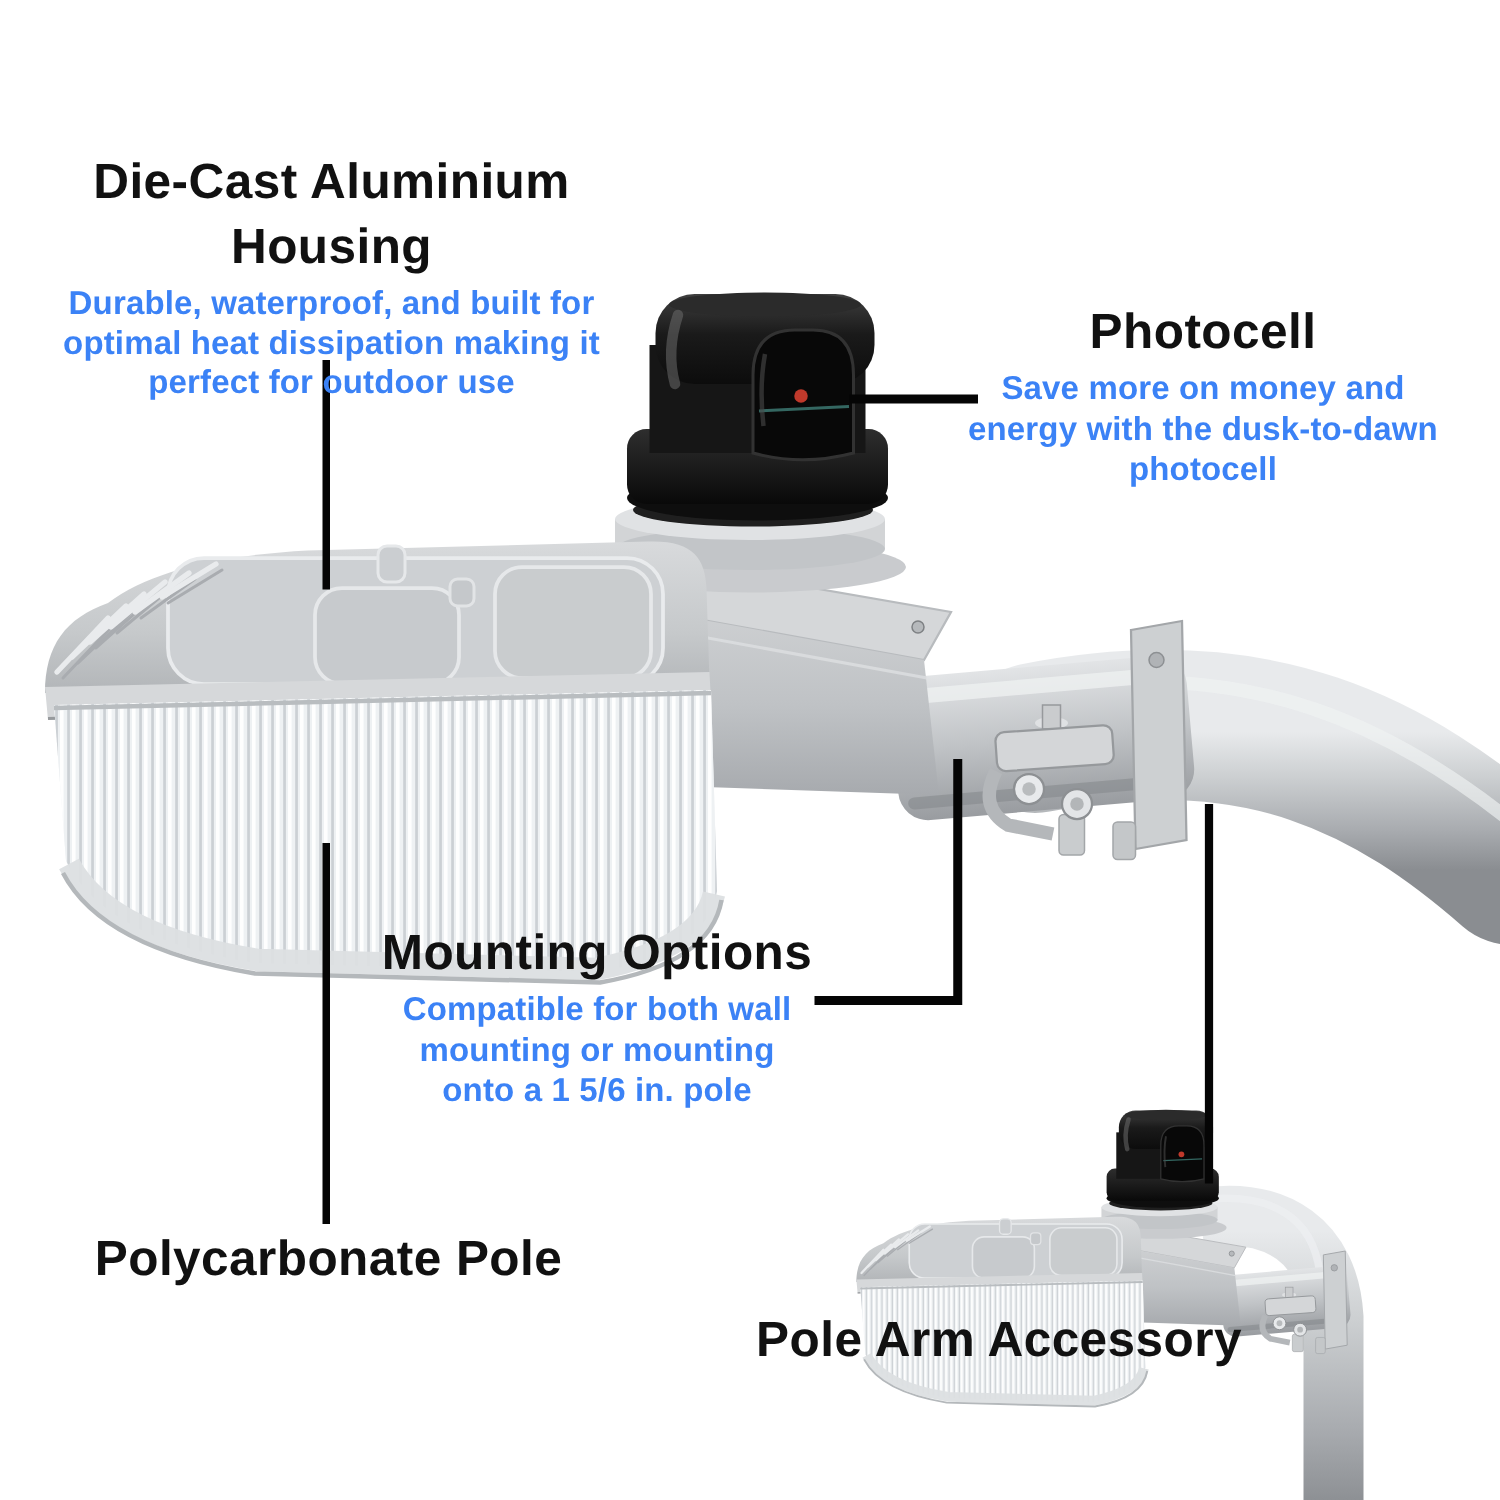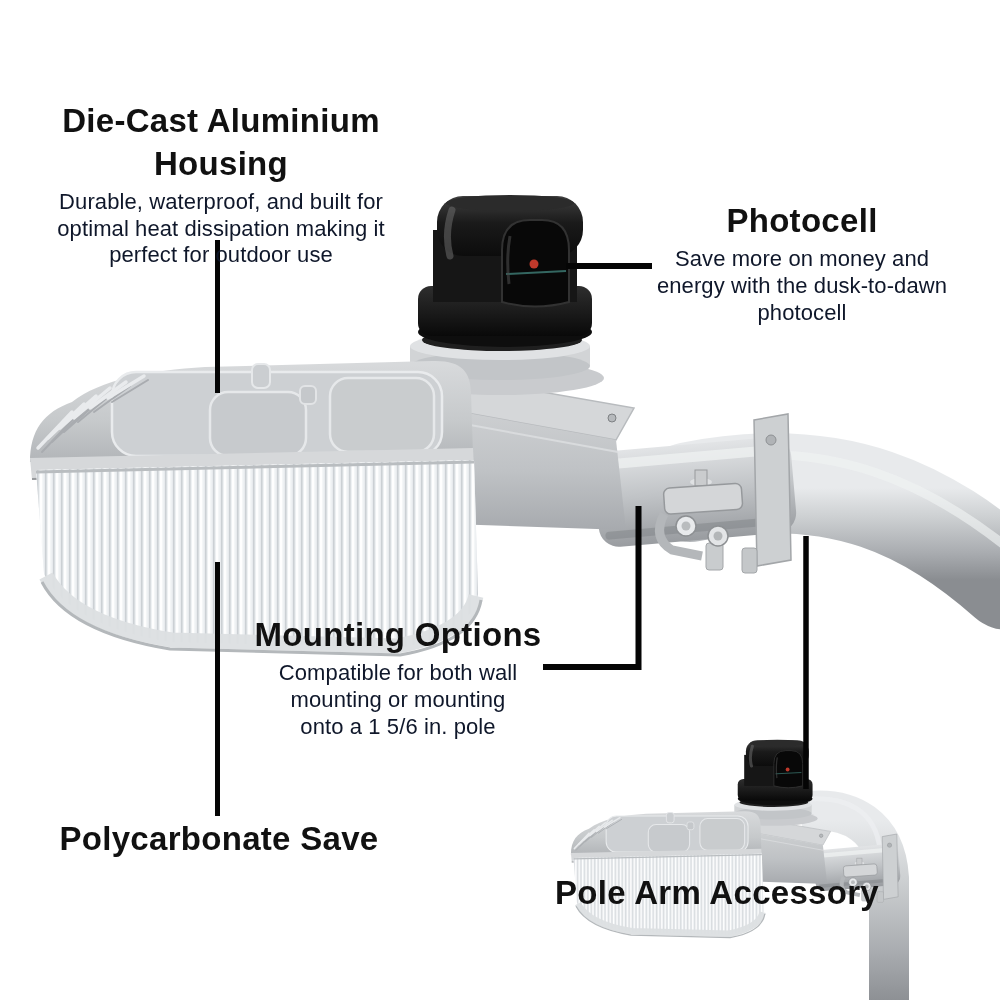--- a/index.html
+++ b/index.html
@@ -7,28 +7,28 @@
     width:1000px;height:1000px;position:relative;background:#ffffff;
     font-family:"Liberation Sans", sans-serif;color:#141414;overflow:hidden;
   }
   #scene{position:absolute;left:0;top:0;width:1000px;height:1000px;}
   .callout{position:absolute;text-align:center;z-index:5;}
   .callout h2{
     margin:0;font-size:33px;font-weight:bold;line-height:1.3;
     letter-spacing:.3px;color:#111111;white-space:pre-line;
   }
   .callout p{
-    margin:3px 0 0 0;font-size:22px;font-weight:normal;line-height:1.22;
-    letter-spacing:.1px;color:#0f172a;white-space:pre-line;
+    margin:3px 0 0 0;font-size:22px;font-weight:bold;line-height:1.22;
+    letter-spacing:.1px;color:#3b82f6;white-space:pre-line;
   }
   #callout-housing  {left:8px;   top:60px;  width:426px;margin-top:40px;}
   #callout-photocell{left:606px; top:200px; width:392px;}
   #callout-mounting {left:240px; top:614px; width:316px;text-align:center;}
   #callout-lens     {left:16px;  top:818px; width:406px;}
-  #callout-polearm  {left:483px; top:872px; width:396px;text-align:right;}
+  #callout-polearm  {left:468px; top:872px; width:396px;}
 </style>
 </head>
 <body>
 
 <svg id="scene" viewBox="0 0 1000 1000" xmlns="http://www.w3.org/2000/svg">
   <defs>
     <linearGradient id="gArm" x1="0" y1="0" x2="0" y2="1">
       <stop offset="0.05" stop-color="#e8eaec"></stop>
       <stop offset="0.35" stop-color="#cdd0d2"></stop>
       <stop offset="0.72" stop-color="#a9acb0"></stop>
@@ -190,18 +190,18 @@
 </div>
 
 <div class="callout" id="callout-mounting">
   <h2>Mounting Options</h2>
   <p>Compatible for both wall
 mounting or mounting
 onto a 1 5/6 in. pole</p>
 </div>
 
 <div class="callout" id="callout-lens">
-  <h2>Polycarbonate Save</h2>
+  <h2>Polycarbonate Pole</h2>
 </div>
 
 <div class="callout" id="callout-polearm">
   <h2>Pole Arm Accessory</h2>
 </div>
 
 </body></html>

